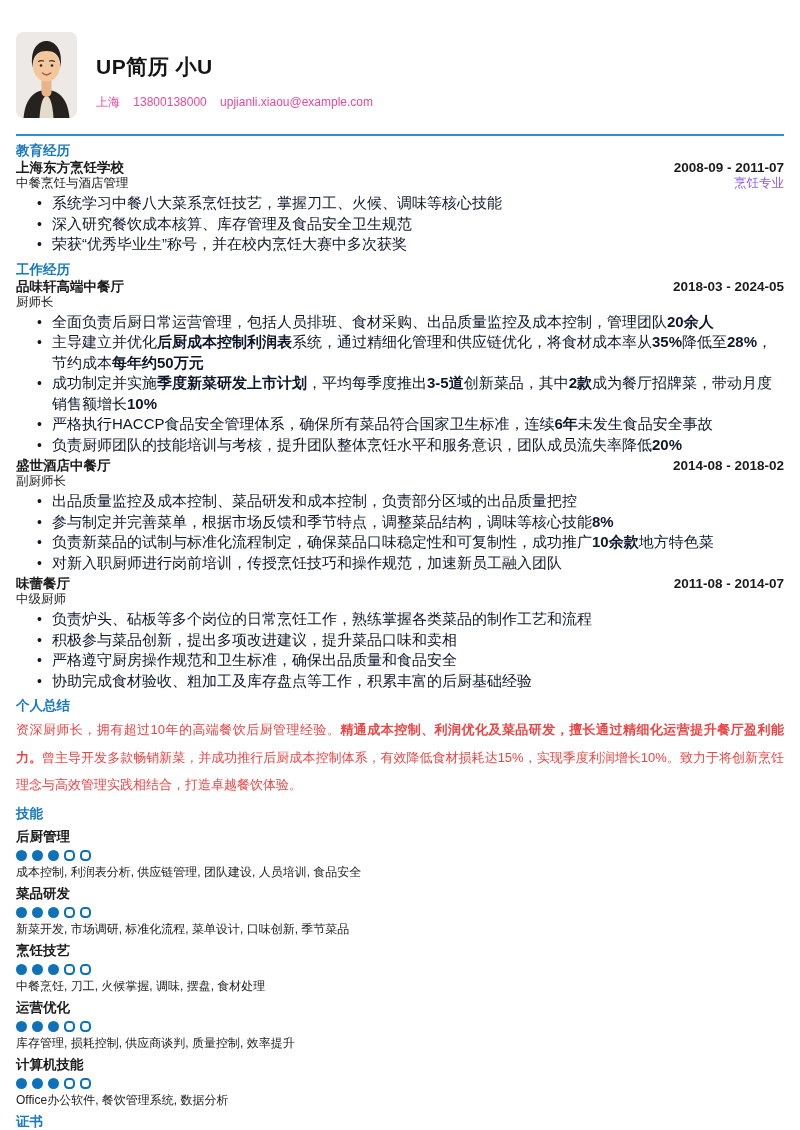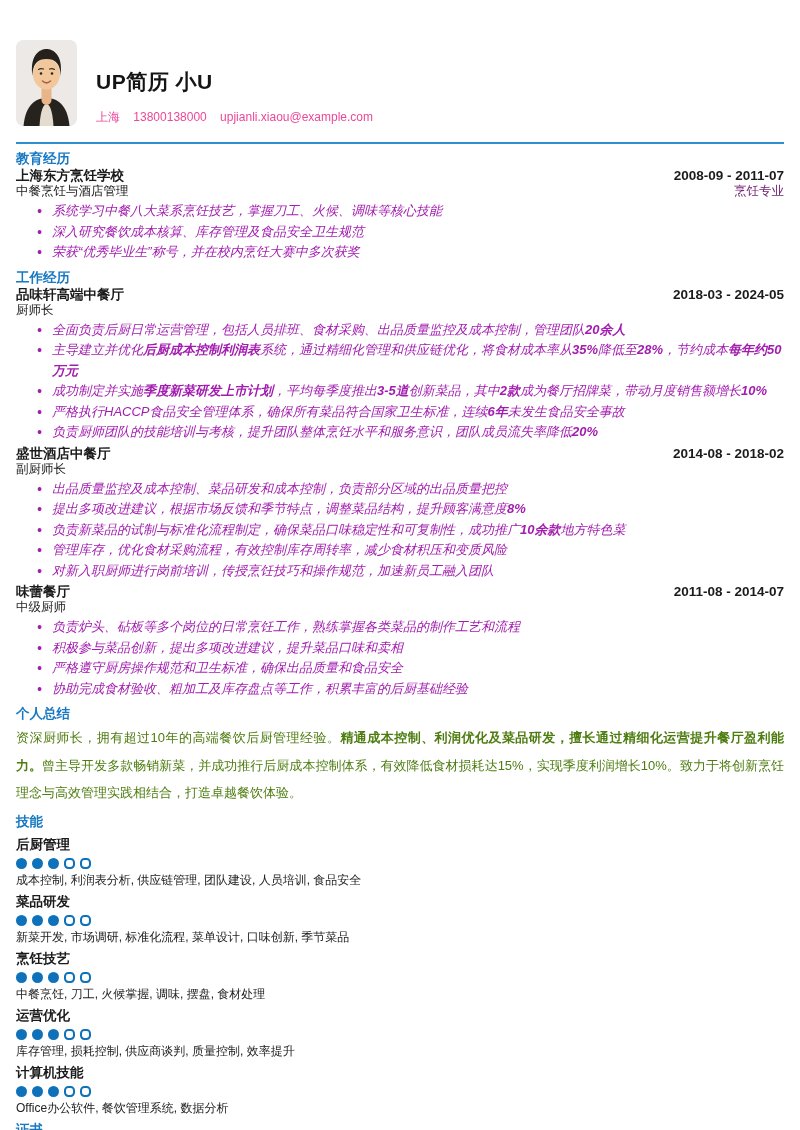--- a/index.html
+++ b/index.html
@@ -3,42 +3,42 @@
 <meta charset="utf-8">
 <style>
   html,body{margin:0;padding:0;}
   body{
     width:800px;height:1130px;overflow:hidden;background:#ffffff;
     font-family:"Liberation Sans","DejaVu Sans",sans-serif;color:#1b1b1b;
     -webkit-font-smoothing:antialiased;
   }
   .page{padding:0 16px;}
   
-  .header{display:flex;align-items:flex-end;padding-top:40px;}
+  .header{display:flex;align-items:center;padding-top:32px;}
   .photo{width:61px;height:86px;border-radius:8px;overflow:hidden;background:#ece9e6;flex:0 0 auto;}
   .photo svg{display:block;width:100%;height:100%;}
   .id{margin-left:19px;padding-top:13px;}
   .name{font-size:21px;font-weight:bold;margin:0;color:#141414;letter-spacing:.5px;}
   .contact{margin-top:13px;font-size:12px;color:#ec4899;}
   .contact span{margin-right:10px;}
   .divider{border-top:2px solid #2e8fd0;margin-top:16px;}
   
   .sec{font-size:13.5px;font-weight:bold;color:#1879c2;margin:7px 0 0 0;line-height:16px;}
   .ehead{display:flex;justify-content:space-between;align-items:flex-start;}
   .org{font-size:13.5px;font-weight:bold;line-height:15px;margin-top:1px;}
   .role{font-size:12.5px;line-height:14px;margin-top:1px;color:#222;}
   .eright{text-align:right;flex:0 0 auto;}
   .date{font-size:13.5px;font-weight:bold;line-height:15px;margin-top:1px;}
-  .date-sub{font-size:12.5px;line-height:14px;margin-top:1px;color:#701a75;}
+  .date-sub{font-size:12.5px;line-height:14px;margin-top:1px;color:#8b5cf6;}
   ul.bullets{list-style:none;margin:3px 0 2px 0;padding:0 0 0 36px;}
-  ul.bullets li{position:relative;font-size:13px;line-height:20.5px;color:#a21caf;font-style:italic;}
+  ul.bullets li{position:relative;font-size:15px;line-height:20.5px;color:#0f172a;}
   ul.bullets li::before{content:"\2022";position:absolute;left:-15px;top:0;font-size:14px;}
   .b{font-weight:bold;}
   
-  .summary-text{font-size:13px;line-height:27.5px;margin:2px 0 5px 0;color:#4d7c0f;text-align:justify;}
+  .summary-text{font-size:13px;line-height:27.5px;margin:2px 0 5px 0;color:#ef4444;text-align:justify;}
   
   .skill{margin-top:7px;}
   .skill-name{font-size:13.5px;font-weight:bold;line-height:16px;}
   .dots{display:flex;gap:5px;margin:5px 0 4px 0;}
   .dot{width:11px;height:11px;border-radius:50%;box-sizing:border-box;}
   .dot.filled{background:#0d72b9;}
   .dot.empty{border:2.5px solid #0d72b9;background:#fff;border-radius:40%;}
   .keywords{font-size:12px;line-height:14px;color:#222;}
 </style>
 </head>
@@ -122,23 +122,22 @@
         <div class="eleft">
           <div class="org">盛世酒店中餐厅</div>
           <div class="role">副厨师长</div>
         </div>
         <div class="eright">
           <div class="date">2014-08 - 2018-02</div>
         </div>
       </div>
       <ul class="bullets">
         <li><span>出品质量监控及成本控制、菜品研发和成本控制，负责部分区域的出品质量把控</span></li>
-        <li><span>提出多项改进建议，根据市场反馈和季节特点，调整菜品结构，提升顾客满意度</span><span class="b">8%</span></li>
+        <li><span>参与制定并完善菜单，根据市场反馈和季节特点，调整菜品结构，调味等核心技能</span><span class="b">8%</span></li>
         <li><span>负责新菜品的试制与标准化流程制定，确保菜品口味稳定性和可复制性，成功推广</span><span class="b">10余款</span><span>地方特色菜</span></li>
-        <li><span>管理库存，优化食材采购流程，有效控制库存周转率，减少食材积压和变质风险</span></li>
         <li><span>对新入职厨师进行岗前培训，传授烹饪技巧和操作规范，加速新员工融入团队</span></li>
       </ul>
     </div>
 
     <div class="entry">
       <div class="ehead">
         <div class="eleft">
           <div class="org">味蕾餐厅</div>
           <div class="role">中级厨师</div>
         </div>

